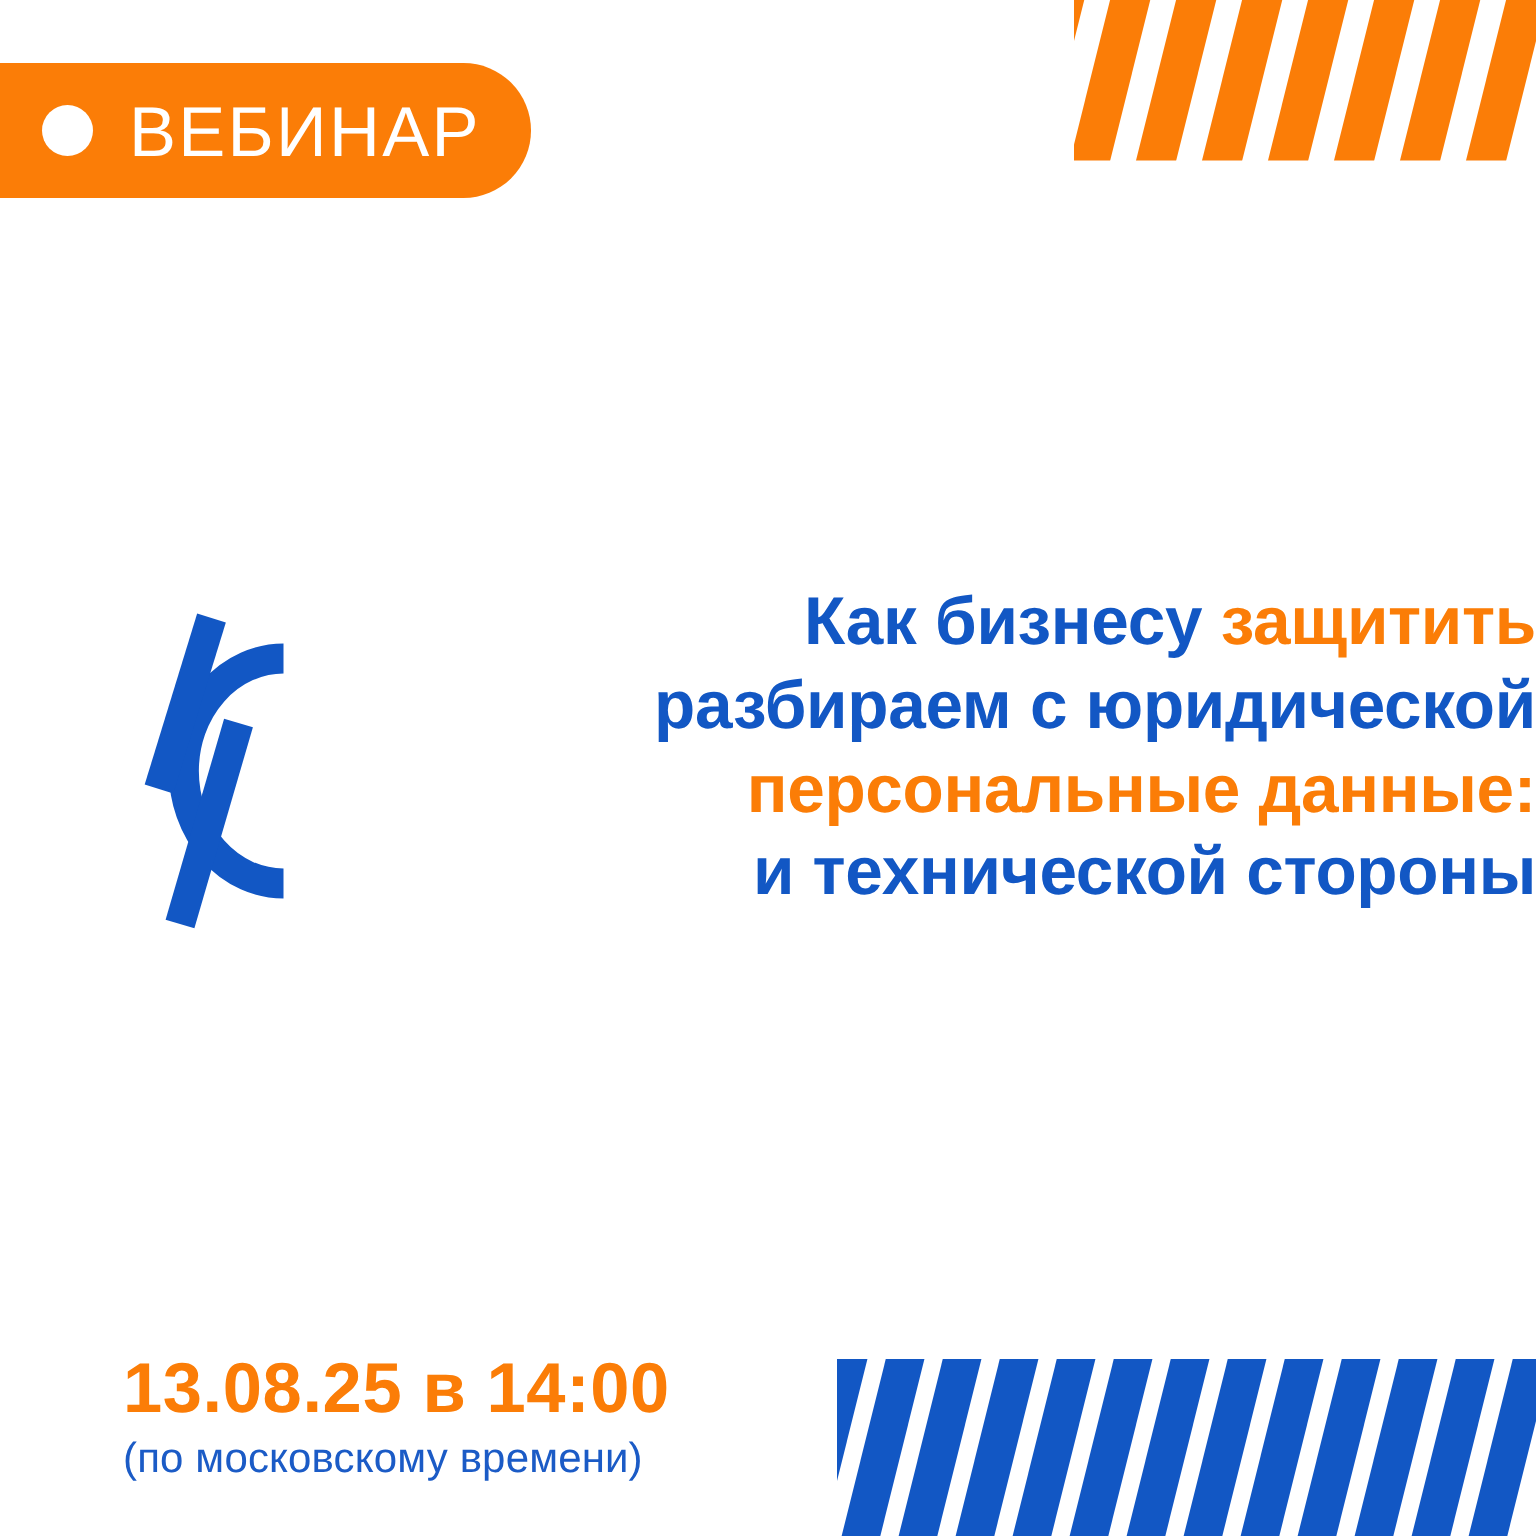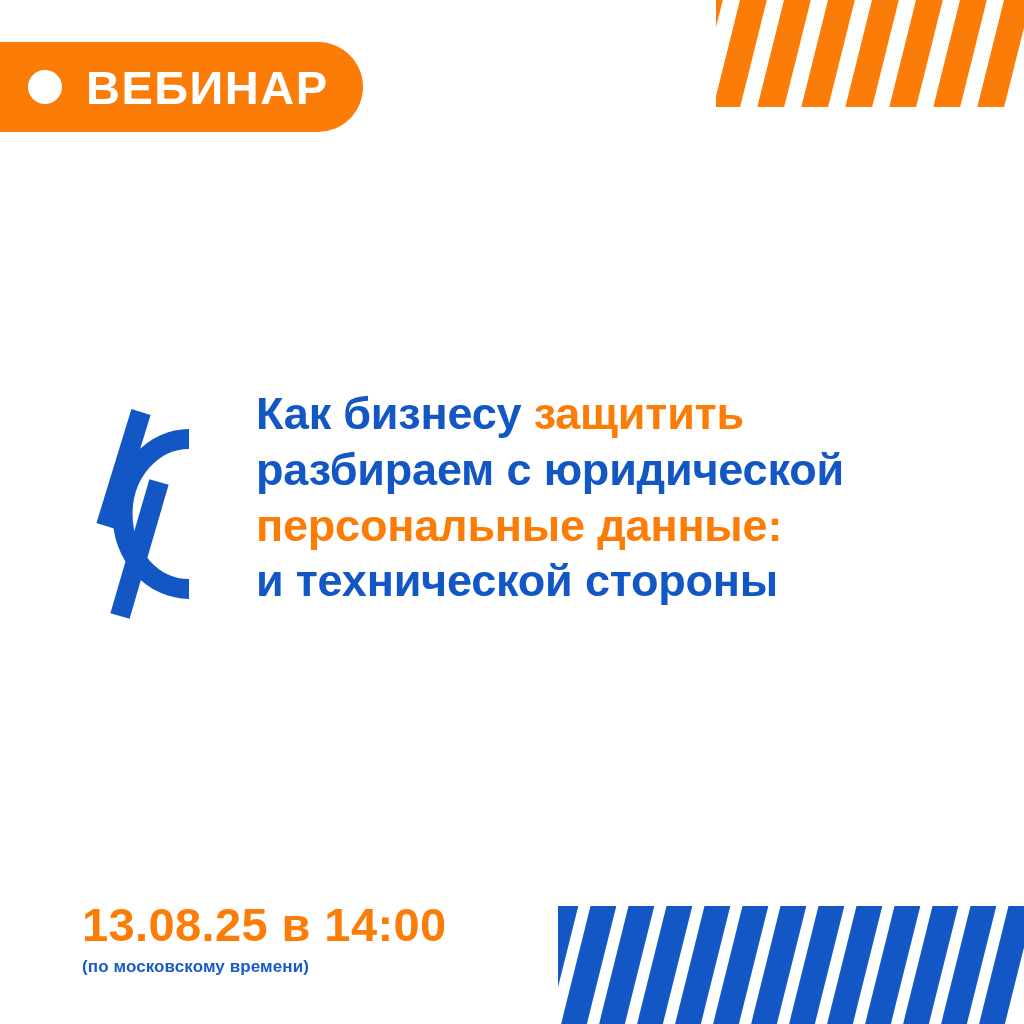--- a/index.html
+++ b/index.html
@@ -73,34 +73,35 @@
   #badge-dot {
     width: 34px;
     height: 34px;
     border-radius: 50%;
     background: #ffffff;
     flex: 0 0 auto;
   }
   #badge-label {
     color: #ffffff;
     font-size: 47px;
-    font-weight: 700;
+    font-weight: 400;
     letter-spacing: 1.5px;
     line-height: 1;
     white-space: nowrap;
   }
 
   
   #main-block {
     position: absolute;
     left: 0;
     top: 380px;
     width: 1024px;
     display: flex;
     align-items: flex-start;
+    text-align: right;
   }
   #logo-wrap {
     flex: 0 0 auto;
     width: 190px;
     margin-left: 58px;
     margin-top: 14px;
   }
   #logo-mark {
     display: block;
   }
@@ -132,22 +133,22 @@
     color: #FB7D07;
     font-size: 47px;
     font-weight: 700;
     line-height: 1.05;
     letter-spacing: 0.4px;
     white-space: nowrap;
   }
   #date-note {
     margin-top: 9px;
     color: #1B5BC6;
-    font-size: 17px;
-    font-weight: 700;
+    font-size: 28px;
+    font-weight: 400;
     line-height: 1;
     letter-spacing: 0.1px;
     white-space: nowrap;
   }
 </style>
 </head>
 <body>
 
 <div id="poster">
 

